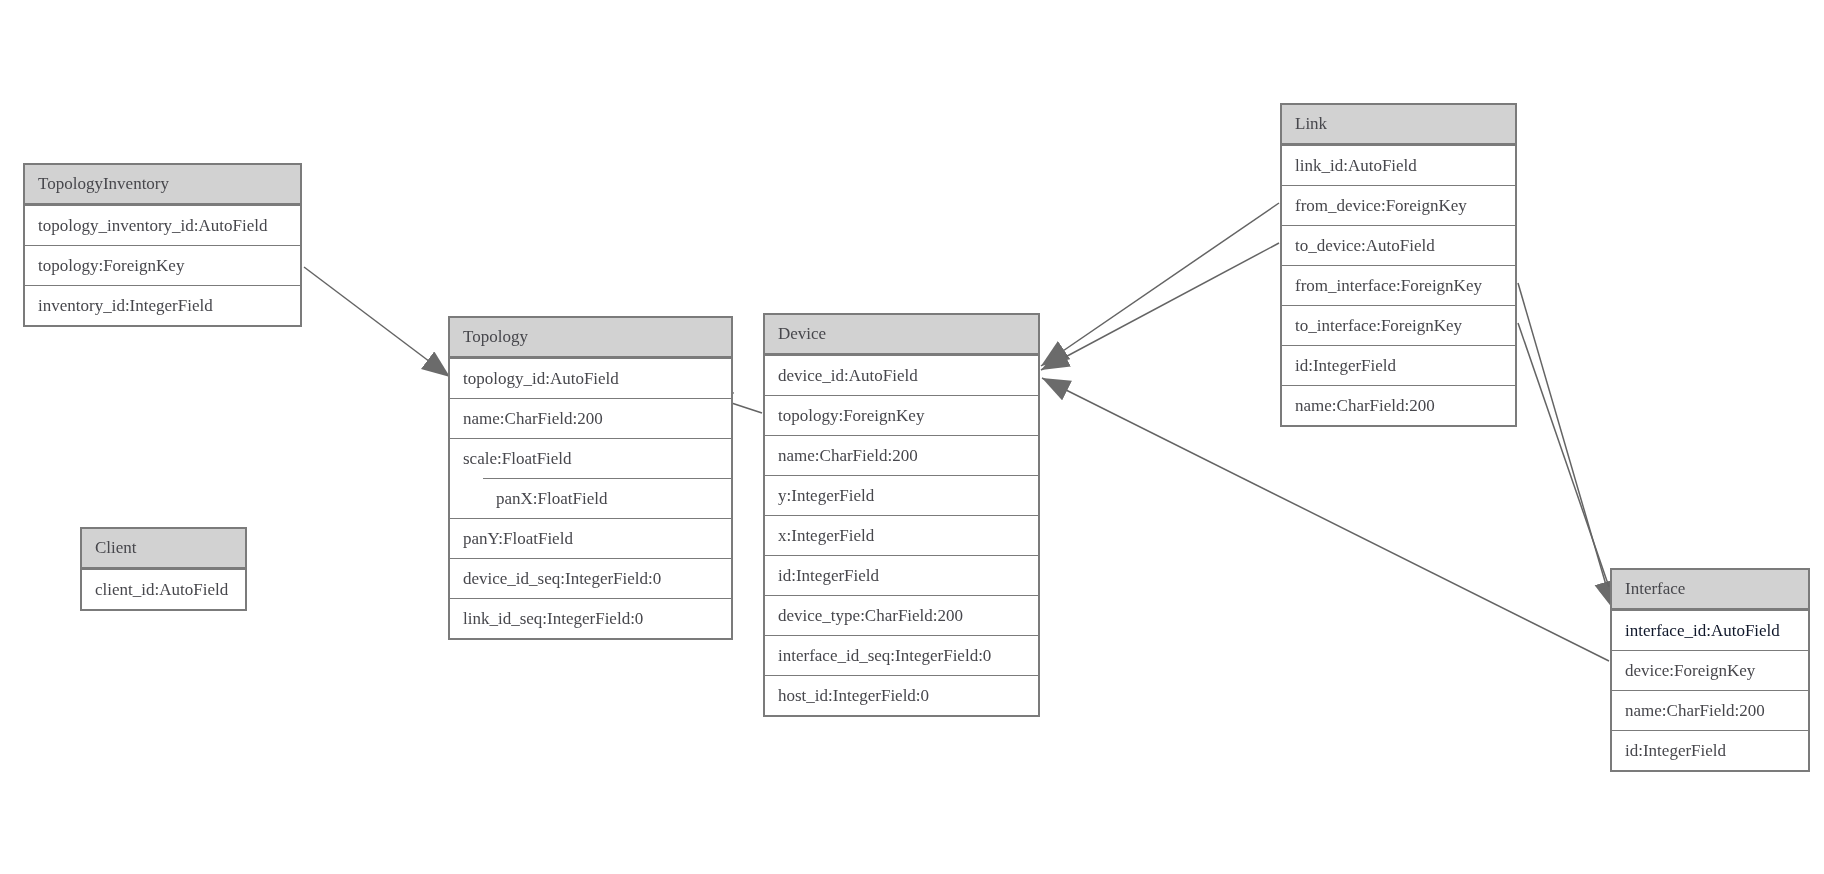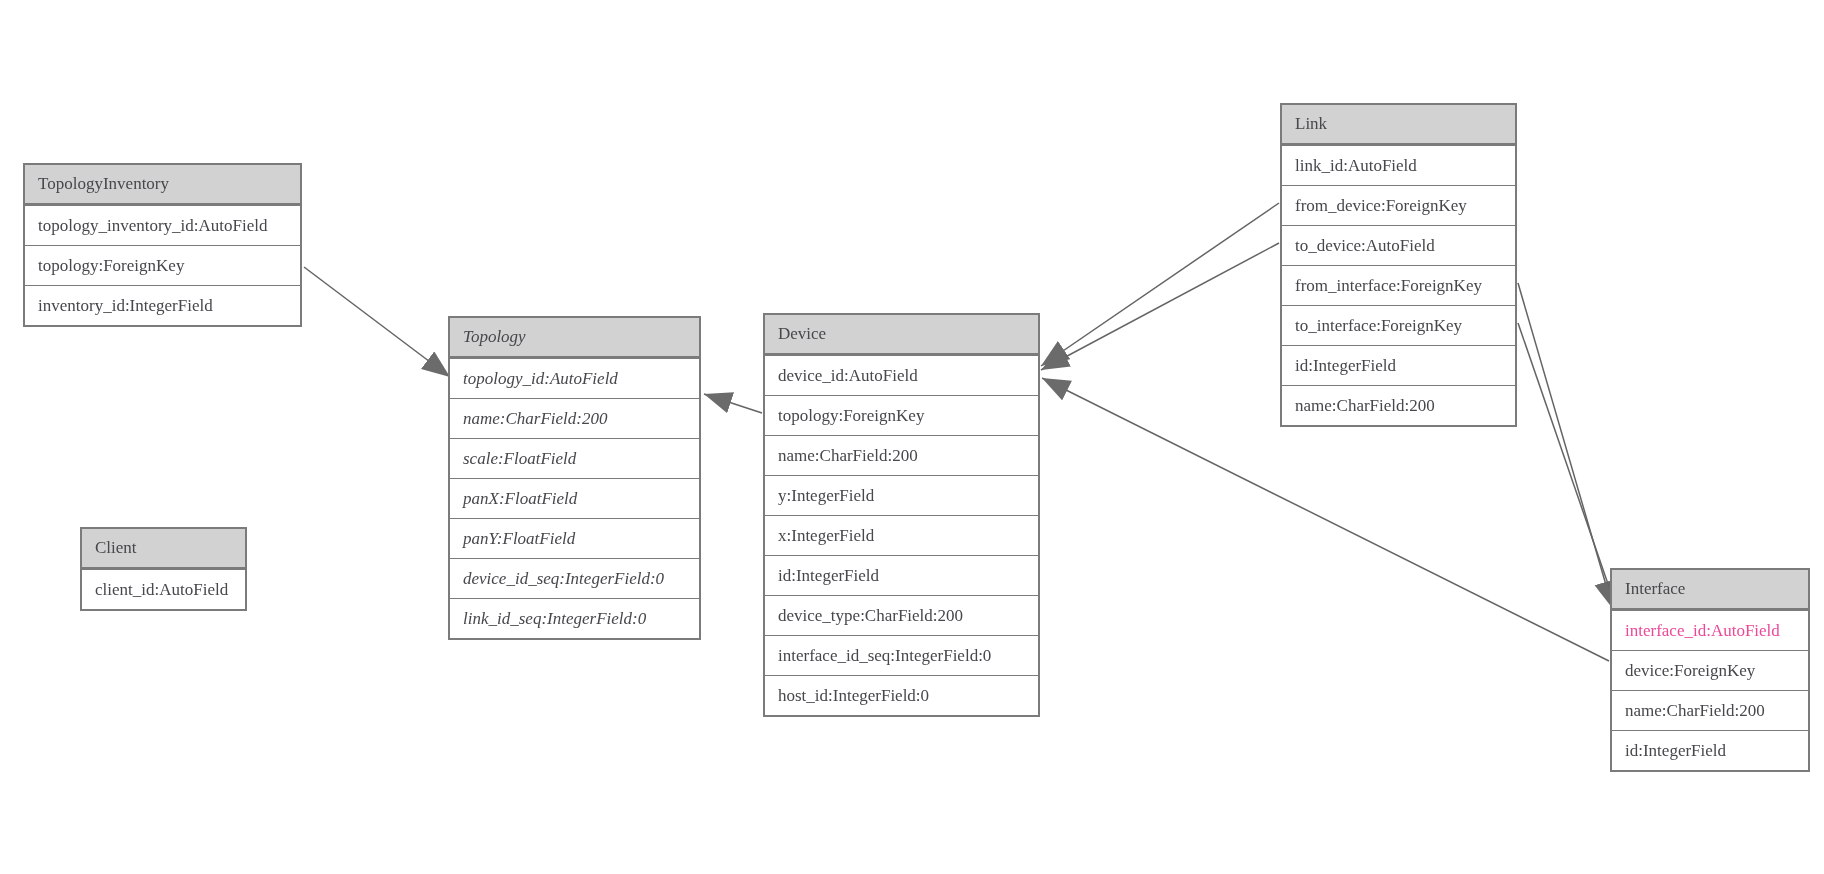--- a/index.html
+++ b/index.html
@@ -60,26 +60,26 @@
         <line x1="1609" y1="661" x2="1042" y2="378" stroke="#646464" stroke-width="1.5" marker-end="url(#arrowhead)"></line>
       </g>
   </svg>
   <div id="entities-layer" class="entities-layer">
       <div class="entity" style="left: 23px; top: 163px; width: 279px; border-color: rgb(123, 123, 123);">
         <div class="entity-header" style="background: rgb(210, 210, 210); border-color: rgb(123, 123, 123); color: rgb(71, 71, 76);">TopologyInventory</div>
         <div class="entity-row" style="border-color: rgb(123, 123, 123); color: rgb(71, 71, 76);">topology_inventory_id:AutoField</div>
         <div class="entity-row" style="border-color: rgb(123, 123, 123); color: rgb(71, 71, 76);">topology:ForeignKey</div>
         <div class="entity-row" style="border-color: rgb(123, 123, 123); color: rgb(71, 71, 76);">inventory_id:IntegerField</div>
       </div>
-      <div class="entity" style="left: 448px; top: 316px; width: 253px; border-color: rgb(123, 123, 123); font-style: italic;">
+      <div class="entity" style="left: 448px; top: 316px; width: 285px; border-color: rgb(123, 123, 123);">
         <div class="entity-header" style="background: rgb(210, 210, 210); border-color: rgb(123, 123, 123); color: rgb(71, 71, 76);">Topology</div>
         <div class="entity-row" style="border-color: rgb(123, 123, 123); color: rgb(71, 71, 76);">topology_id:AutoField</div>
         <div class="entity-row" style="border-color: rgb(123, 123, 123); color: rgb(71, 71, 76);">name:CharField:200</div>
         <div class="entity-row" style="border-color: rgb(123, 123, 123); color: rgb(71, 71, 76);">scale:FloatField</div>
-        <div class="entity-row" style="border-color: rgb(123, 123, 123); color: rgb(71, 71, 76);">panX:FloatField</div>
+        <div class="entity-row" style="border-color: rgb(123, 123, 123); color: rgb(71, 71, 76); margin-left: 33px;">panX:FloatField</div>
         <div class="entity-row" style="border-color: rgb(123, 123, 123); color: rgb(71, 71, 76);">panY:FloatField</div>
         <div class="entity-row" style="border-color: rgb(123, 123, 123); color: rgb(71, 71, 76);">device_id_seq:IntegerField:0</div>
         <div class="entity-row" style="border-color: rgb(123, 123, 123); color: rgb(71, 71, 76);">link_id_seq:IntegerField:0</div>
       </div>
       <div class="entity" style="left: 80px; top: 527px; width: 167px; border-color: rgb(123, 123, 123);">
         <div class="entity-header" style="background: rgb(210, 210, 210); border-color: rgb(123, 123, 123); color: rgb(71, 71, 76);">Client</div>
         <div class="entity-row" style="border-color: rgb(123, 123, 123); color: rgb(71, 71, 76);">client_id:AutoField</div>
       </div>
       <div class="entity" style="left: 763px; top: 313px; width: 277px; border-color: rgb(123, 123, 123);">
         <div class="entity-header" style="background: rgb(210, 210, 210); border-color: rgb(123, 123, 123); color: rgb(71, 71, 76);">Device</div>
@@ -98,19 +98,19 @@
         <div class="entity-row" style="border-color: rgb(123, 123, 123); color: rgb(71, 71, 76);">link_id:AutoField</div>
         <div class="entity-row" style="border-color: rgb(123, 123, 123); color: rgb(71, 71, 76);">from_device:ForeignKey</div>
         <div class="entity-row" style="border-color: rgb(123, 123, 123); color: rgb(71, 71, 76);">to_device:AutoField</div>
         <div class="entity-row" style="border-color: rgb(123, 123, 123); color: rgb(71, 71, 76);">from_interface:ForeignKey</div>
         <div class="entity-row" style="border-color: rgb(123, 123, 123); color: rgb(71, 71, 76);">to_interface:ForeignKey</div>
         <div class="entity-row" style="border-color: rgb(123, 123, 123); color: rgb(71, 71, 76);">id:IntegerField</div>
         <div class="entity-row" style="border-color: rgb(123, 123, 123); color: rgb(71, 71, 76);">name:CharField:200</div>
       </div>
       <div class="entity" style="left: 1610px; top: 568px; width: 200px; border-color: rgb(123, 123, 123);">
         <div class="entity-header" style="background: rgb(210, 210, 210); border-color: rgb(123, 123, 123); color: rgb(71, 71, 76);">Interface</div>
-        <div class="entity-row" style="border-color: rgb(123, 123, 123); color: #ec4899; font-family: Liberation Serif, serif;">interface_id:AutoField</div>
+        <div class="entity-row" style="border-color: rgb(123, 123, 123); color: #0f172a; font-family: Liberation Serif, serif;">interface_id:AutoField</div>
         <div class="entity-row" style="border-color: rgb(123, 123, 123); color: rgb(71, 71, 76);">device:ForeignKey</div>
         <div class="entity-row" style="border-color: rgb(123, 123, 123); color: rgb(71, 71, 76);">name:CharField:200</div>
         <div class="entity-row" style="border-color: rgb(123, 123, 123); color: rgb(71, 71, 76);">id:IntegerField</div>
       </div>
     </div>
 </div>
 
 </body></html>

